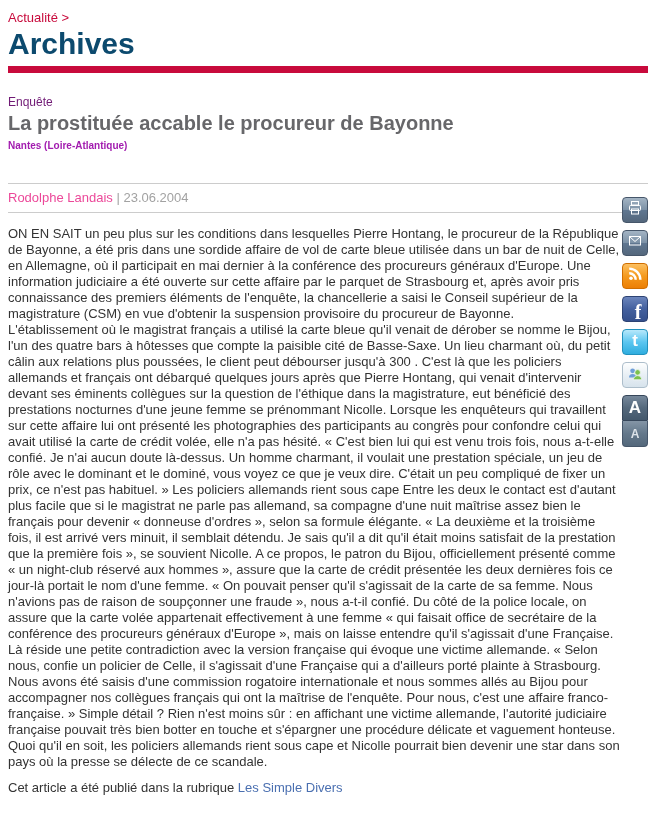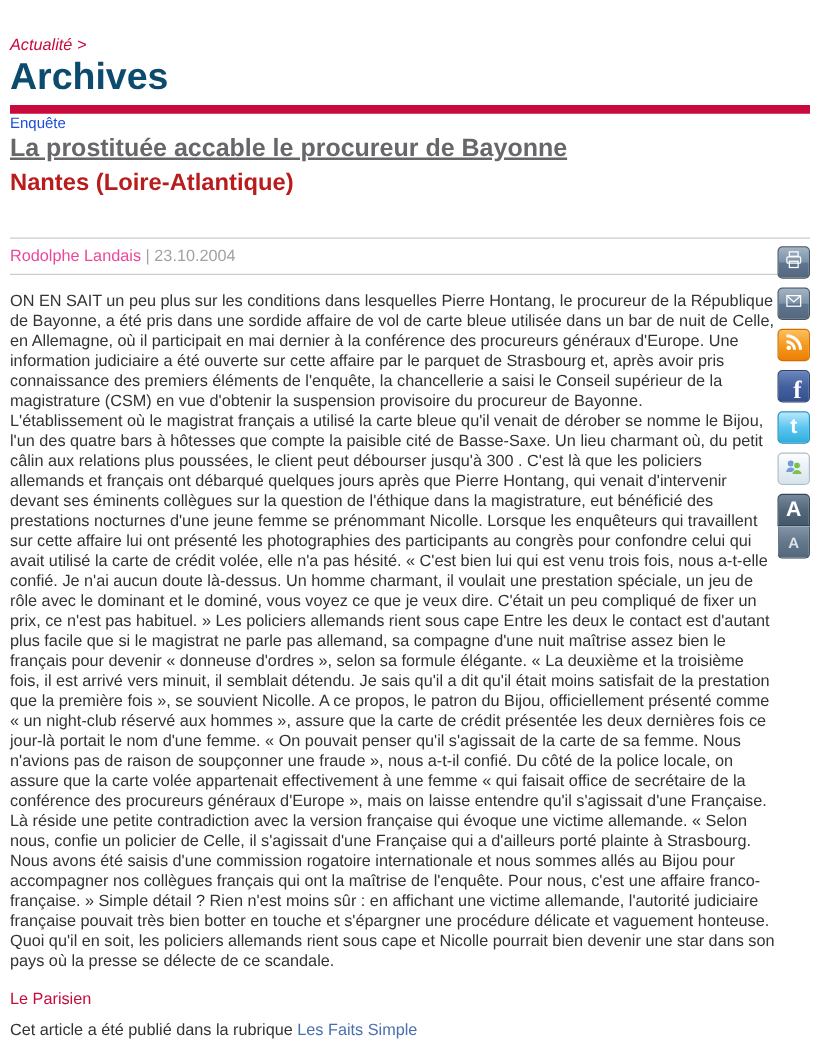--- a/index.html
+++ b/index.html
@@ -1,30 +1,30 @@
 <!DOCTYPE html>
 <html><head>
 <meta charset="utf-8">
 <style>
   html,body{margin:0;padding:0;background:#fff;}
   body{width:661px;height:839px;overflow:hidden;position:relative;
        font-family:"Liberation Sans","DejaVu Sans",sans-serif;color:#333;}
   .page{padding:0 13px 0 8px;}
 
-  .breadcrumb{padding-top:28px;font-size:13px;color:#C80A3C;font-style:italic;}
+  .breadcrumb{padding-top:10px;font-size:13px;color:#C80A3C;}
   .breadcrumb a{color:#C80A3C;text-decoration:none;cursor:pointer;}
   .breadcrumb .arrow{color:#C80A3C;}
 
   h1.page-title{font-size:30px;line-height:30px;margin:4px 0 0;font-weight:bold;color:#0c4a6e;letter-spacing:0;}
 
   .red-bar{height:7px;background:#C80A3C;margin-top:7px;}
 
-  .kicker{margin-top:0;font-size:12px;color:#1d4ed8;}
-  h2.headline{font-size:20px;line-height:22px;margin:3px 0 6px;font-weight:bold;color:#67676A;text-decoration:underline;}
-  .location{font-size:19px;font-weight:bold;color:#b91c1c;}
+  .kicker{margin-top:22px;font-size:12px;color:#701a75;}
+  h2.headline{font-size:20px;line-height:22px;margin:3px 0 6px;font-weight:bold;color:#67676A;}
+  .location{font-size:10px;font-weight:bold;color:#a21caf;}
 
   .divider{border:none;border-top:1px solid #CCCCCC;margin:0;}
   .divider.first{margin-top:32px;}
 
   .byline{font-size:13px;padding:6px 0 7px;}
   .byline .author{color:#ec4899;text-decoration:none;cursor:pointer;}
   .byline .sep,.byline .date{color:#A2A2A2;}
 
   .article-body{margin-top:13px;width:612px;font-size:13px;line-height:16px;color:#333;}
   .article-body .para{display:block;}
@@ -72,35 +72,34 @@
 
   <div class="kicker">Enquête</div>
   <h2 class="headline">La prostituée accable le procureur de Bayonne</h2>
   <div class="location">Nantes (Loire-Atlantique)</div>
 
   <hr class="divider first">
 
   <div class="byline">
     <a class="author">Rodolphe Landais</a>
     <span class="sep">|</span>
-    <span class="date">23.10.2004</span>
+    <span class="date">23.06.2004</span>
   </div>
 
   <hr class="divider">
 
   <div class="article-body">
     <span class="para">ON EN SAIT un peu plus sur les conditions dans lesquelles Pierre Hontang, le procureur de la République de Bayonne, a été pris dans une sordide affaire de vol de carte bleue utilisée dans un bar de nuit de Celle, en Allemagne, où il participait en mai dernier à la conférence des procureurs généraux d'Europe. Une information judiciaire a été ouverte sur cette affaire par le parquet de Strasbourg et, après avoir pris connaissance des premiers éléments de l'enquête, la chancellerie a saisi le Conseil supérieur de la magistrature (CSM) en vue d'obtenir la suspension provisoire du procureur de Bayonne.</span>
     <span class="para">L'établissement où le magistrat français a utilisé la carte bleue qu'il venait de dérober se nomme le Bijou, l'un des quatre bars à hôtesses que compte la paisible cité de Basse-Saxe. Un lieu charmant où, du petit câlin aux relations plus poussées, le client peut débourser jusqu'à 300 . C'est là que les policiers allemands et français ont débarqué quelques jours après que Pierre Hontang, qui venait d'intervenir devant ses éminents collègues sur la question de l'éthique dans la magistrature, eut bénéficié des prestations nocturnes d'une jeune femme se prénommant Nicolle. Lorsque les enquêteurs qui travaillent sur cette affaire lui ont présenté les photographies des participants au congrès pour confondre celui qui avait utilisé la carte de crédit volée, elle n'a pas hésité. « C'est bien lui qui est venu trois fois, nous a-t-elle confié. Je n'ai aucun doute là-dessus. Un homme charmant, il voulait une prestation spéciale, un jeu de rôle avec le dominant et le dominé, vous voyez ce que je veux dire. C'était un peu compliqué de fixer un prix, ce n'est pas habituel. » Les policiers allemands rient sous cape Entre les deux le contact est d'autant plus facile que si le magistrat ne parle pas allemand, sa compagne d'une nuit maîtrise assez bien le français pour devenir « donneuse d'ordres », selon sa formule élégante. « La deuxième et la troisième fois, il est arrivé vers minuit, il semblait détendu. Je sais qu'il a dit qu'il était moins satisfait de la prestation que la première fois », se souvient Nicolle. A ce propos, le patron du Bijou, officiellement présenté comme « un night-club réservé aux hommes », assure que la carte de crédit présentée les deux dernières fois ce jour-là portait le nom d'une femme. « On pouvait penser qu'il s'agissait de la carte de sa femme. Nous n'avions pas de raison de soupçonner une fraude », nous a-t-il confié. Du côté de la police locale, on assure que la carte volée appartenait effectivement à une femme « qui faisait office de secrétaire de la conférence des procureurs généraux d'Europe », mais on laisse entendre qu'il s'agissait d'une Française. Là réside une petite contradiction avec la version française qui évoque une victime allemande. « Selon nous, confie un policier de Celle, il s'agissait d'une Française qui a d'ailleurs porté plainte à Strasbourg. Nous avons été saisis d'une commission rogatoire internationale et nous sommes allés au Bijou pour accompagner nos collègues français qui ont la maîtrise de l'enquête. Pour nous, c'est une affaire franco-française. » Simple détail ? Rien n'est moins sûr : en affichant une victime allemande, l'autorité judiciaire française pouvait très bien botter en touche et s'épargner une procédure délicate et vaguement honteuse. Quoi qu'il en soit, les policiers allemands rient sous cape et Nicolle pourrait bien devenir une star dans son pays où la presse se délecte de ce scandale.</span>
   </div>
 
-  <div class="source">Le Parisien</div>
 
   <div class="footer-line">
     <span>Cet article a été publié dans la rubrique</span>
-    <a>Les Faits Simple</a>
+    <a>Les Simple Divers</a>
   </div>
 
 </div>
 
 <div class="toolbar">
 
   <div class="tb-btn steel">
     <span>
       <svg width="16" height="16" viewBox="0 0 16 16">
         <rect x="4.5" y="1.5" width="7" height="3.5" fill="none" stroke="#fff"></rect>

